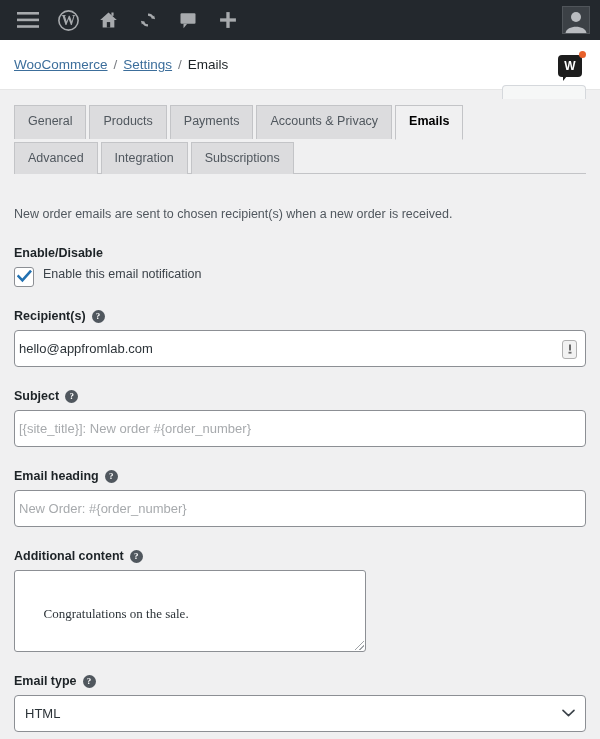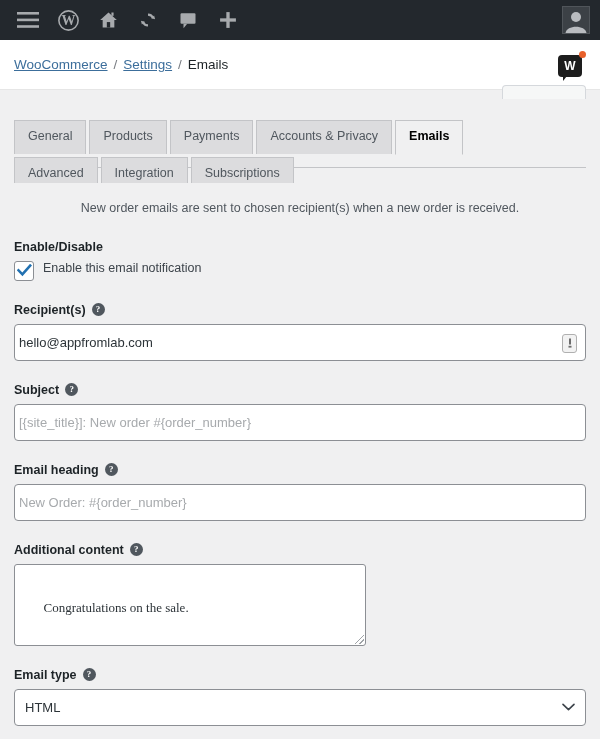--- a/index.html
+++ b/index.html
@@ -146,25 +146,25 @@
     line-height: 0;
   }
   .tab {
     display: inline-block;
     background: #dcdcde;
     border: 1px solid #c3c4c7;
     border-bottom: none;
     color: #50575e;
     font-size: 12.5px;
     line-height: 1;
-    padding: 9px 13px 4px 13px;
+    padding: 9px 13px 10px 13px;
     margin: 0 3px 0 0;
     cursor: pointer;
     position: relative;
-    top: 16px;
+    top: 1px;
     white-space: nowrap;
   }
   .tab.active {
     background: #f0f0f1;
     color: #000;
     font-weight: bold;
     border-bottom: 1px solid #f0f0f1;
     margin-bottom: -1px;
     padding-bottom: 11px;
   }
@@ -181,26 +181,25 @@
     align-items: center;
     gap: 9px;
     line-height: 1.3;
   }
   .title-icon { display: inline-block; }
   .desc {
     font-size: 12.5px;
     color: #50575e;
     margin: 13px 0 0 0;
     line-height: 1.5;
-    text-align: center;
   }
 
   .field-label {
     display: flex;
-    align-items: flex-start;
+    align-items: flex-end;
     gap: 6px;
     font-size: 12.5px;
     font-weight: bold;
     color: #1d2327;
     margin: 22px 0 7px 0;
   }
   .help {
     width: 13px;
     height: 13px;
     border-radius: 50%;

